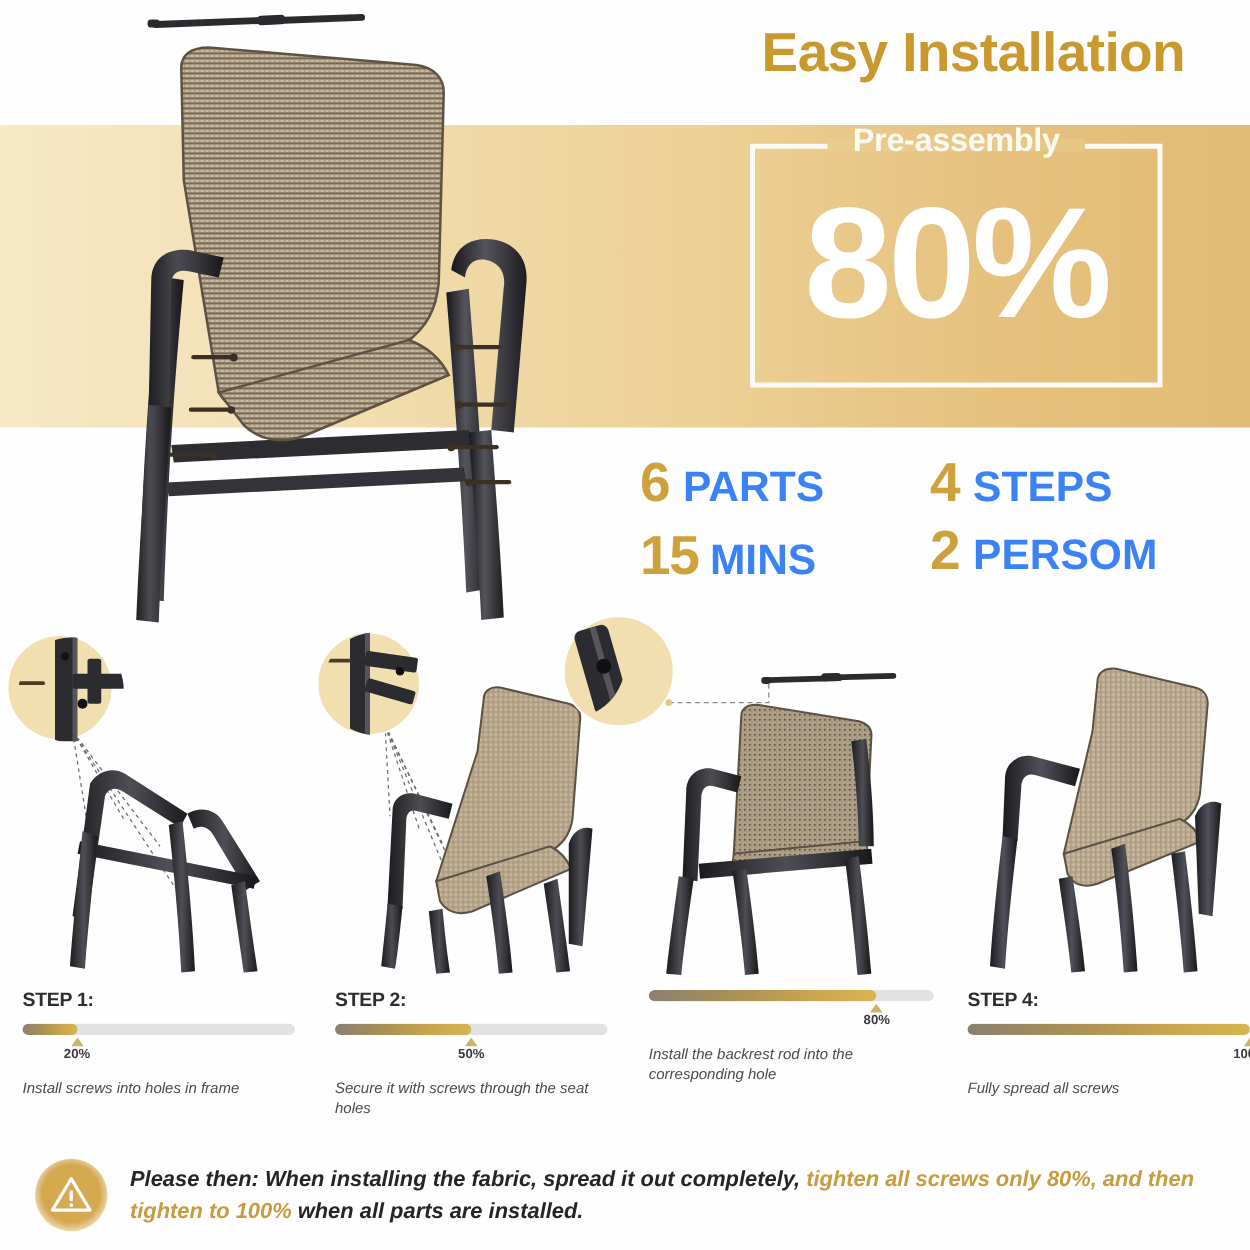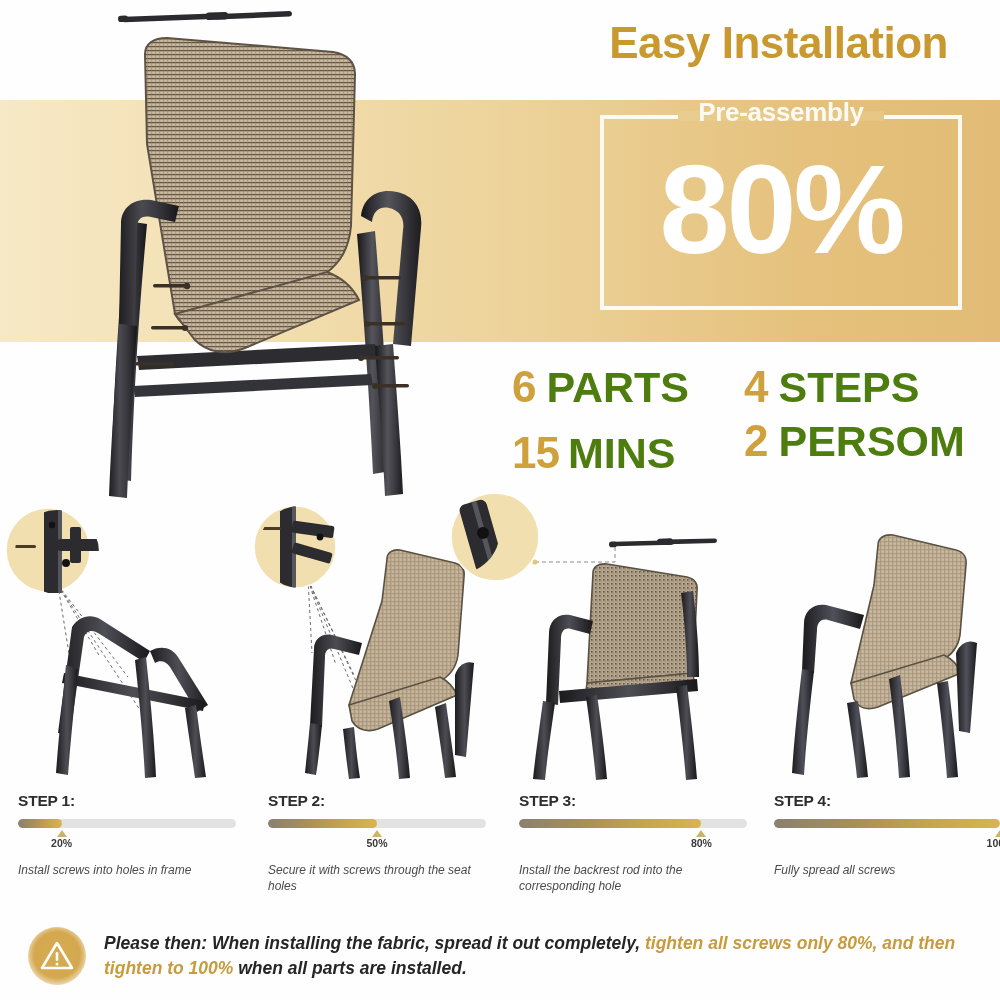--- a/index.html
+++ b/index.html
@@ -32,21 +32,21 @@
     font-weight: 700;
     letter-spacing: -0.5px;
     color: #c9992f;
     white-space: nowrap;
   }
 
   
   .badge {
     position: absolute;
     left: 600px; top: 115px;
-    width: 362px; height: 195px; padding-left: 34px;
+    width: 330px; height: 195px; padding-left: 34px;
   }
   .badge-frame {
     position: absolute; inset: 0;
     border: 4px solid #fdfaf2;
   }
   .badge-frame-gap {
     position: absolute;
     left: 50%; top: -4px;
     transform: translateX(-50%);
     width: 206px; height: 10px;
@@ -84,22 +84,22 @@
     grid-template-columns: 232px 238px;
     grid-template-rows: 50px 50px;
     row-gap: 4px;
   }
   .stat { display: flex; align-items: baseline; white-space: nowrap; }
   .stat-num {
     font-size: 44px; font-weight: 800;
     color: #cfa13c; letter-spacing: -1px;
   }
   .stat-label {
-    font-size: 43px; font-weight: 700;
-    color: #4d7c0f; margin-left: 11px;
+    font-size: 34px; font-weight: 700;
+    color: #3b82f6; margin-left: 11px;
     letter-spacing: 0px;
   }
   .stat.wide .stat-label { margin-left: 9px; margin-top: 13px; }
 
   
   .steps {
     position: absolute;
     left: 0; top: 505px;
     width: 888px; height: 400px;
   }
@@ -463,21 +463,20 @@
 
         <circle cx="-2" cy="32" r="44" fill="#f2dfb0" stroke="#ffffff" stroke-width="1.5"></circle>
         <g clip-path="circle(44px at -2px 32px)">
           <rect x="-30" y="-4" width="28" height="70" rx="6" fill="#2b2b30" transform="rotate(-16 -16 30)"></rect>
           <rect x="-16" y="-4" width="5" height="70" fill="#56565d" transform="rotate(-16 -14 30)"></rect>
           <circle cx="-14" cy="28" r="6" fill="#111"></circle>
           <rect x="6" y="28" width="44" height="8" rx="4" fill="#2b2b30"></rect>
         </g>
       </svg>
       <div class="step-info">
-        <div class="step-title">STEP 3:</div>
         <div class="bar-wrap">
           <div class="bar-track">
             <div class="bar-fill" style="width: 80%;"></div>
           </div>
           <div class="bar-marker" style="left: 80%;"></div>
           <div class="bar-pct" style="left: 80%;">80%</div>
         </div>
         <div class="step-caption">Install the backrest rod into the corresponding hole</div>
       </div>
     </div>

